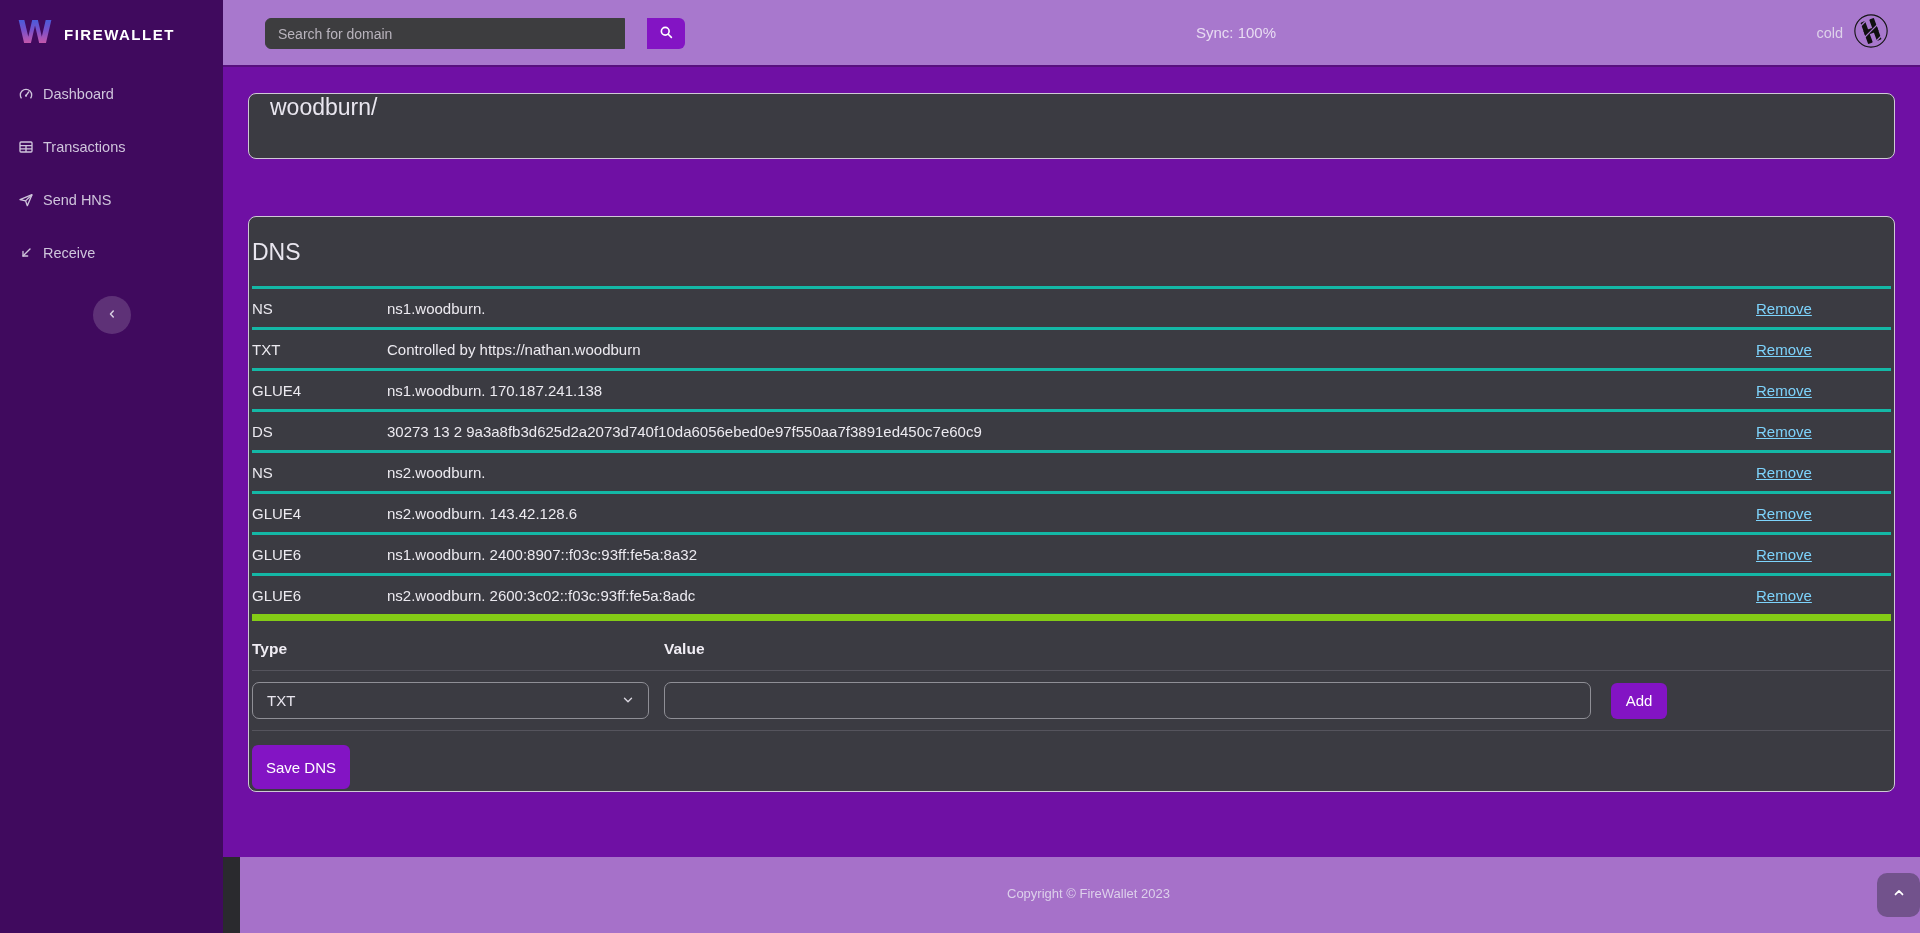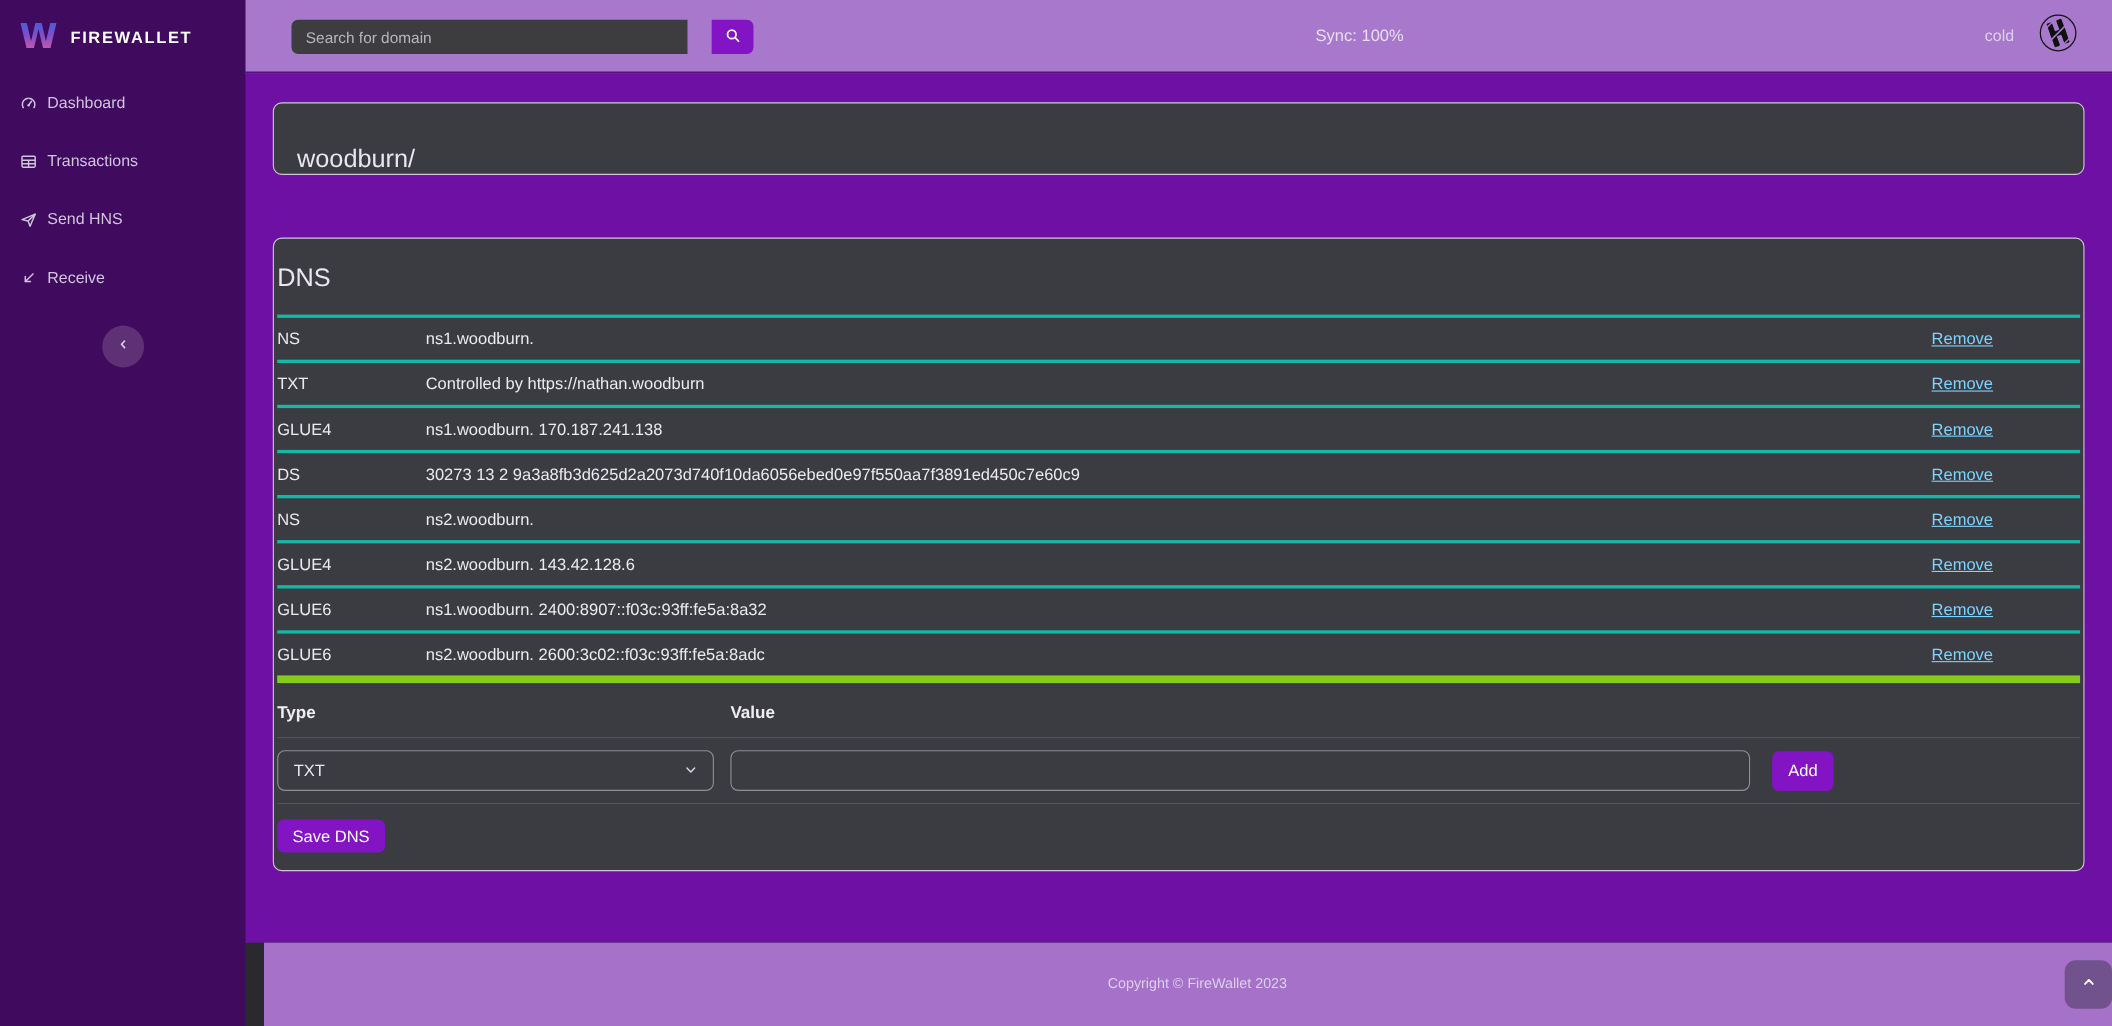--- a/index.html
+++ b/index.html
@@ -36,29 +36,29 @@
     width: 360px; height: 31px; background: #3d3d3f; border: 1px solid #3d3d3f;
     border-radius: 6px 0 0 6px; color: #e6e2ea; font-size: 14px; padding: 0 12px; outline: none;
     font-family: "Liberation Sans", sans-serif;
   }
   .search-input::placeholder { color: #b9b4bd; }
   .search-btn {
     width: 38px; height: 31px; background: #8314c4; border: none; border-radius: 0 6px 6px 0;
     display: flex; align-items: center; justify-content: center; cursor: pointer;
   }
   .sync { position: absolute; left: 973px; top: 0; height: 65px; display: flex; align-items: center; color: #e8dcf2; font-size: 15px; }
-  .wallet { position: absolute; right: 30px; top: 0; height: 65px; display: flex; align-items: center; gap: 21px; }
+  .wallet { position: absolute; right: 30px; top: 0; height: 65px; display: flex; align-items: center; gap: 9px; }
   .wallet-name { color: #ded2ea; font-size: 14.5px; }
 
   
   .card {
     position: absolute; left: 25px; width: 1647px; background: #3b3b42;
     border: 1px solid #cfc9d6; border-radius: 8px; color: #e9e6ef;
   }
-  .domain-card { top: 26px; height: 66px; display: flex; align-items: flex-end; padding: 0 21px; }
+  .domain-card { top: 26px; height: 66px; display: flex; align-items: flex-start; padding: 0 21px; }
   .domain-title { font-size: 23px; font-weight: normal; color: #e9e6ef; }
   .dns-card { top: 149px; height: 576px; padding: 0 3px; }
   .dns-title { font-size: 23px; margin-top: 22px; color: #e9e6ef; }
 
   
   .dns-table { margin-top: 20px; }
   .dns-row {
     display: grid; grid-template-columns: 135px 1fr 135px; align-items: center;
     height: 41px; border-top: 3px solid #14b8a6; font-size: 15px; color: #eceaf0;
   }
@@ -83,21 +83,21 @@
   .select-chevron { position: absolute; right: 14px; top: 11px; pointer-events: none; }
   .value-input {
     width: 927px; height: 37px; background: transparent; border: 1px solid #8f8f96; border-radius: 7px;
     color: #e9e6ef; font-size: 15px; padding: 0 14px; outline: none; font-family: "Liberation Sans", sans-serif;
   }
   .btn {
     background: #8314c4; color: #ffffff; border: none; border-radius: 6px;
     font-size: 15px; font-family: "Liberation Sans", sans-serif; cursor: pointer;
   }
   .add-btn { width: 56px; height: 36px; }
-  .save-btn { width: 98px; height: 30px; margin-top: 14px; }
+  .save-btn { width: 98px; height: 44px; margin-top: 14px; }
 
   
   .copyright { text-align: center; padding-top: 29px; color: #ddd0eb; font-size: 13px; }
   .scrolltop {
     position: absolute; right: 17px; top: 16px; width: 43px; height: 44px; border-radius: 10px;
     background: rgba(52,44,66,0.45); display: flex; align-items: center; justify-content: center; cursor: pointer;
   }
 </style>
 </head>
 <body>

